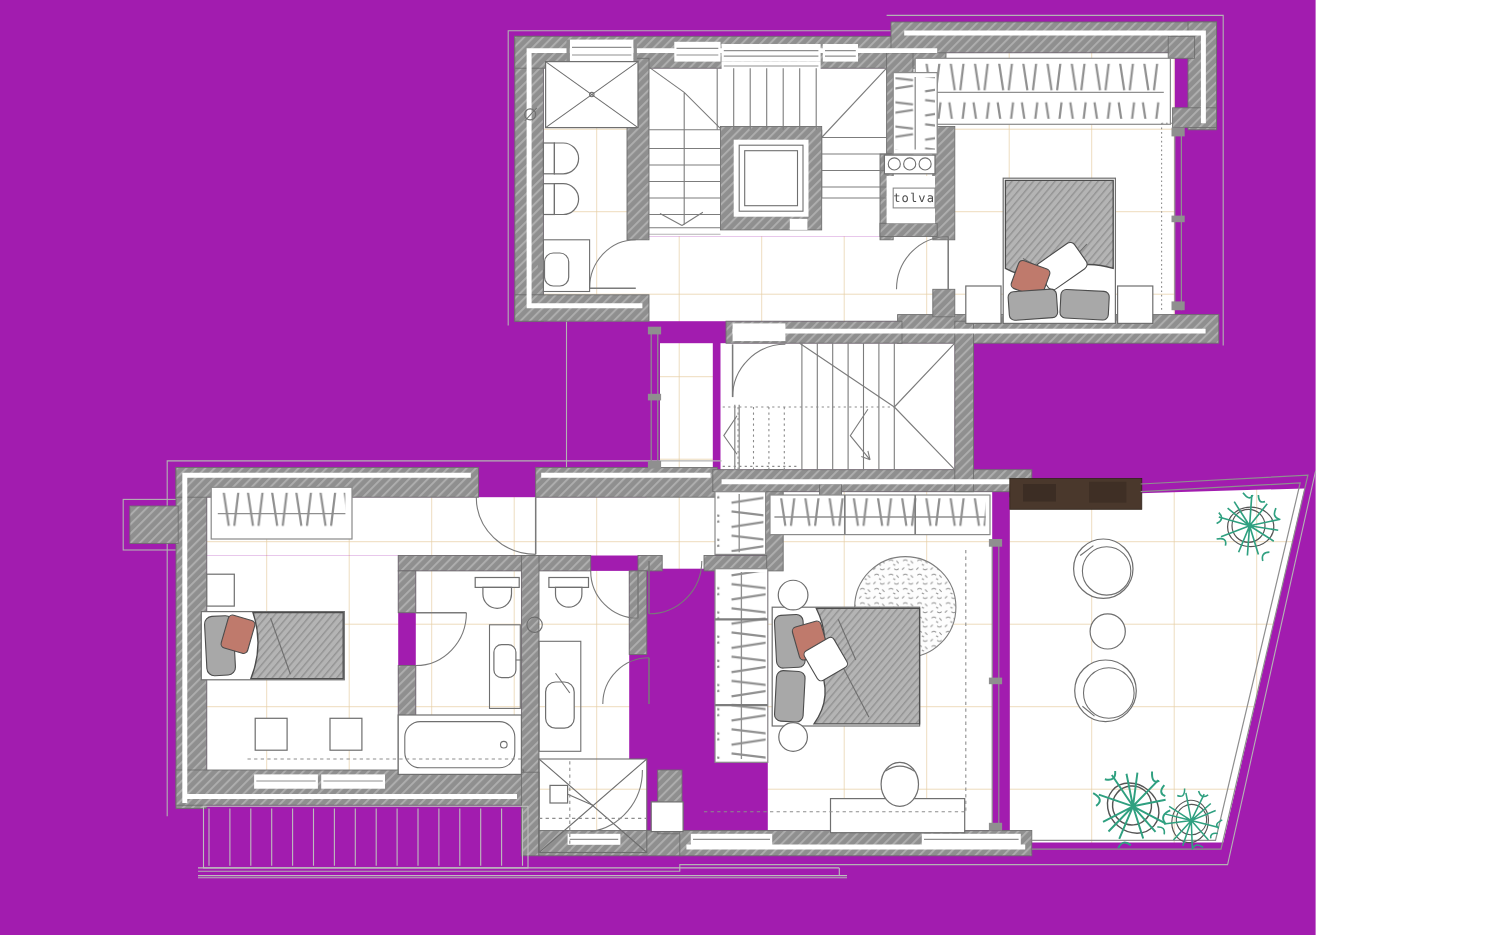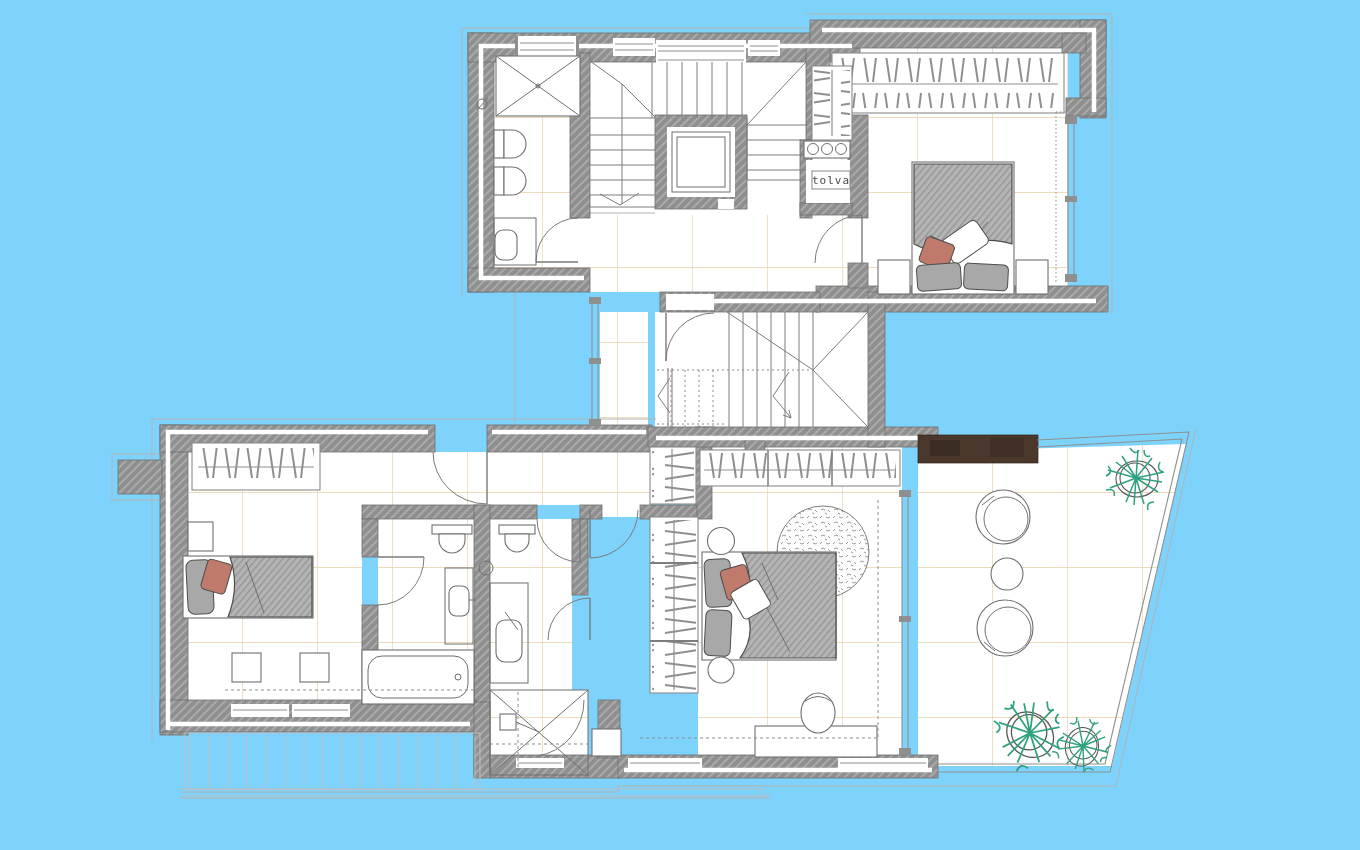--- a/index.html
+++ b/index.html
@@ -1,16 +1,16 @@
 <!DOCTYPE html>
 <html style="--wall: #8f8f8f; --wall_hatch: #adadad; --wall_edge: #6e6e6e; --line: #6f6f6f; --grid: #e7cfa6; --duvet: #b4b4b4; --duvet_hatch: #939393; --pillow: #a8a8a8; --accent_pillow: #bf7a6c; --plant: #2fa080; --wood: #4a382c; --dash: #8d8d8d; --deck: #bdbdbd;"><head>
 <meta charset="utf-8">
 <style>
   html,body{margin:0;padding:0;background:#fff;width:1360px;height:850px;overflow:hidden}
-  #stage{position:relative;width:1360px;height:850px;background:#7dd3fc}
+  #stage{position:relative;width:1196px;height:850px;background:#a21caf}
   svg{display:block}
   .wall{fill:url(#hatchP);stroke:var(--wall_edge);stroke-width:.8}
   .chan{stroke:#fff;stroke-width:4.5;fill:none}
   .fx{fill:#fff;stroke:var(--line);stroke-width:1.1}
   .fx2{fill:none;stroke:var(--line);stroke-width:1}
   .tread{stroke:#7c7c7c;stroke-width:1;fill:none}
   .treadD{stroke:#8a8a8a;stroke-width:1;fill:none;stroke-dasharray:2 3}
   .thinl{stroke:#b3b3b3;stroke-width:1;fill:none}
   .glass{stroke:#8f8f8f;stroke-width:1.1;fill:none}
   .sill{fill:#8f8f8f}

